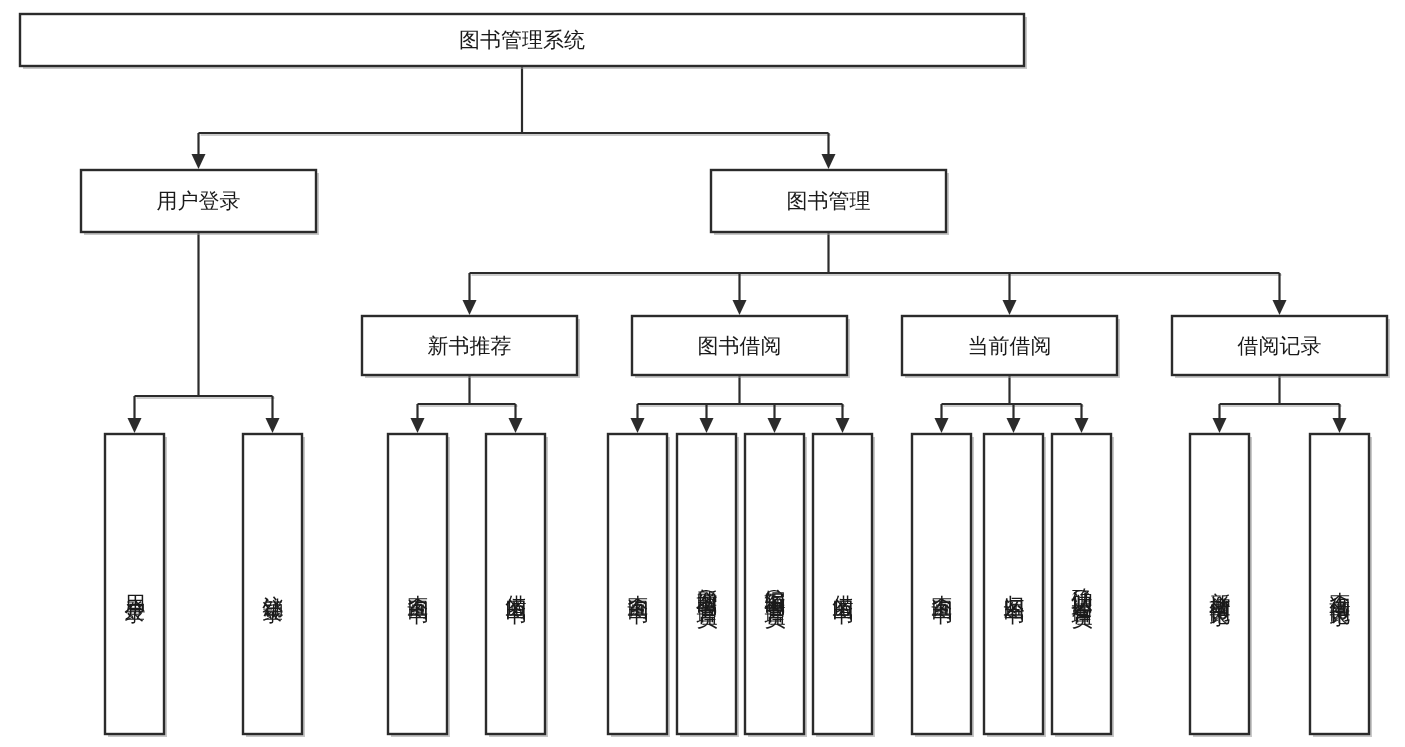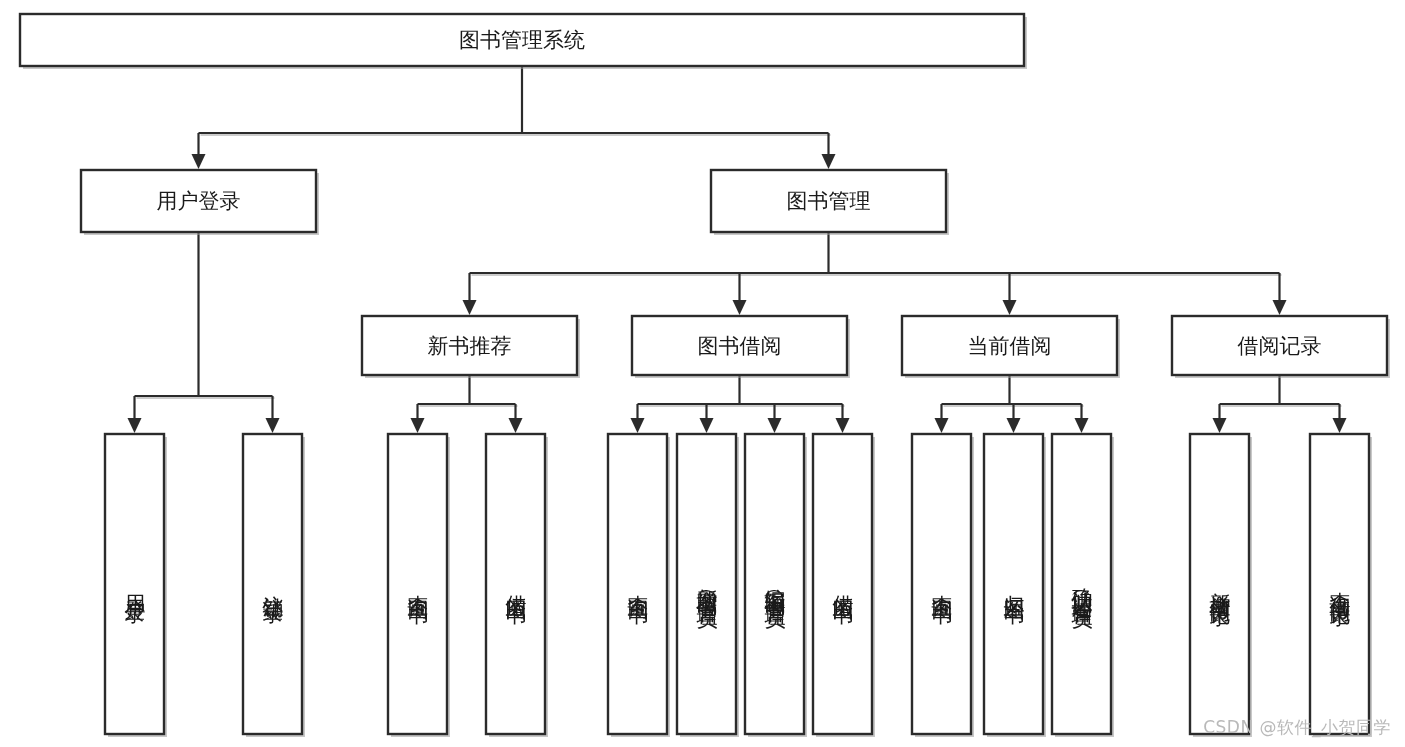--- a/index.html
+++ b/index.html
@@ -274,14 +274,13 @@
       <div class="vlabel-wrap" style="left: 1052px; top: 434px; width: 59px; height: 300px;">
         <span class="vlabel">确认归还（管理员）</span>
       </div>
       <div class="vlabel-wrap" style="left: 1190px; top: 434px; width: 59px; height: 300px;">
         <span class="vlabel">新增借阅记录</span>
       </div>
       <div class="vlabel-wrap" style="left: 1310px; top: 434px; width: 59px; height: 300px;">
         <span class="vlabel">查询借阅记录</span>
       </div>
     </div>
-  <div class="watermark">CSDN @软件_小贺同学</div>
 </div>
 
 </body></html>

